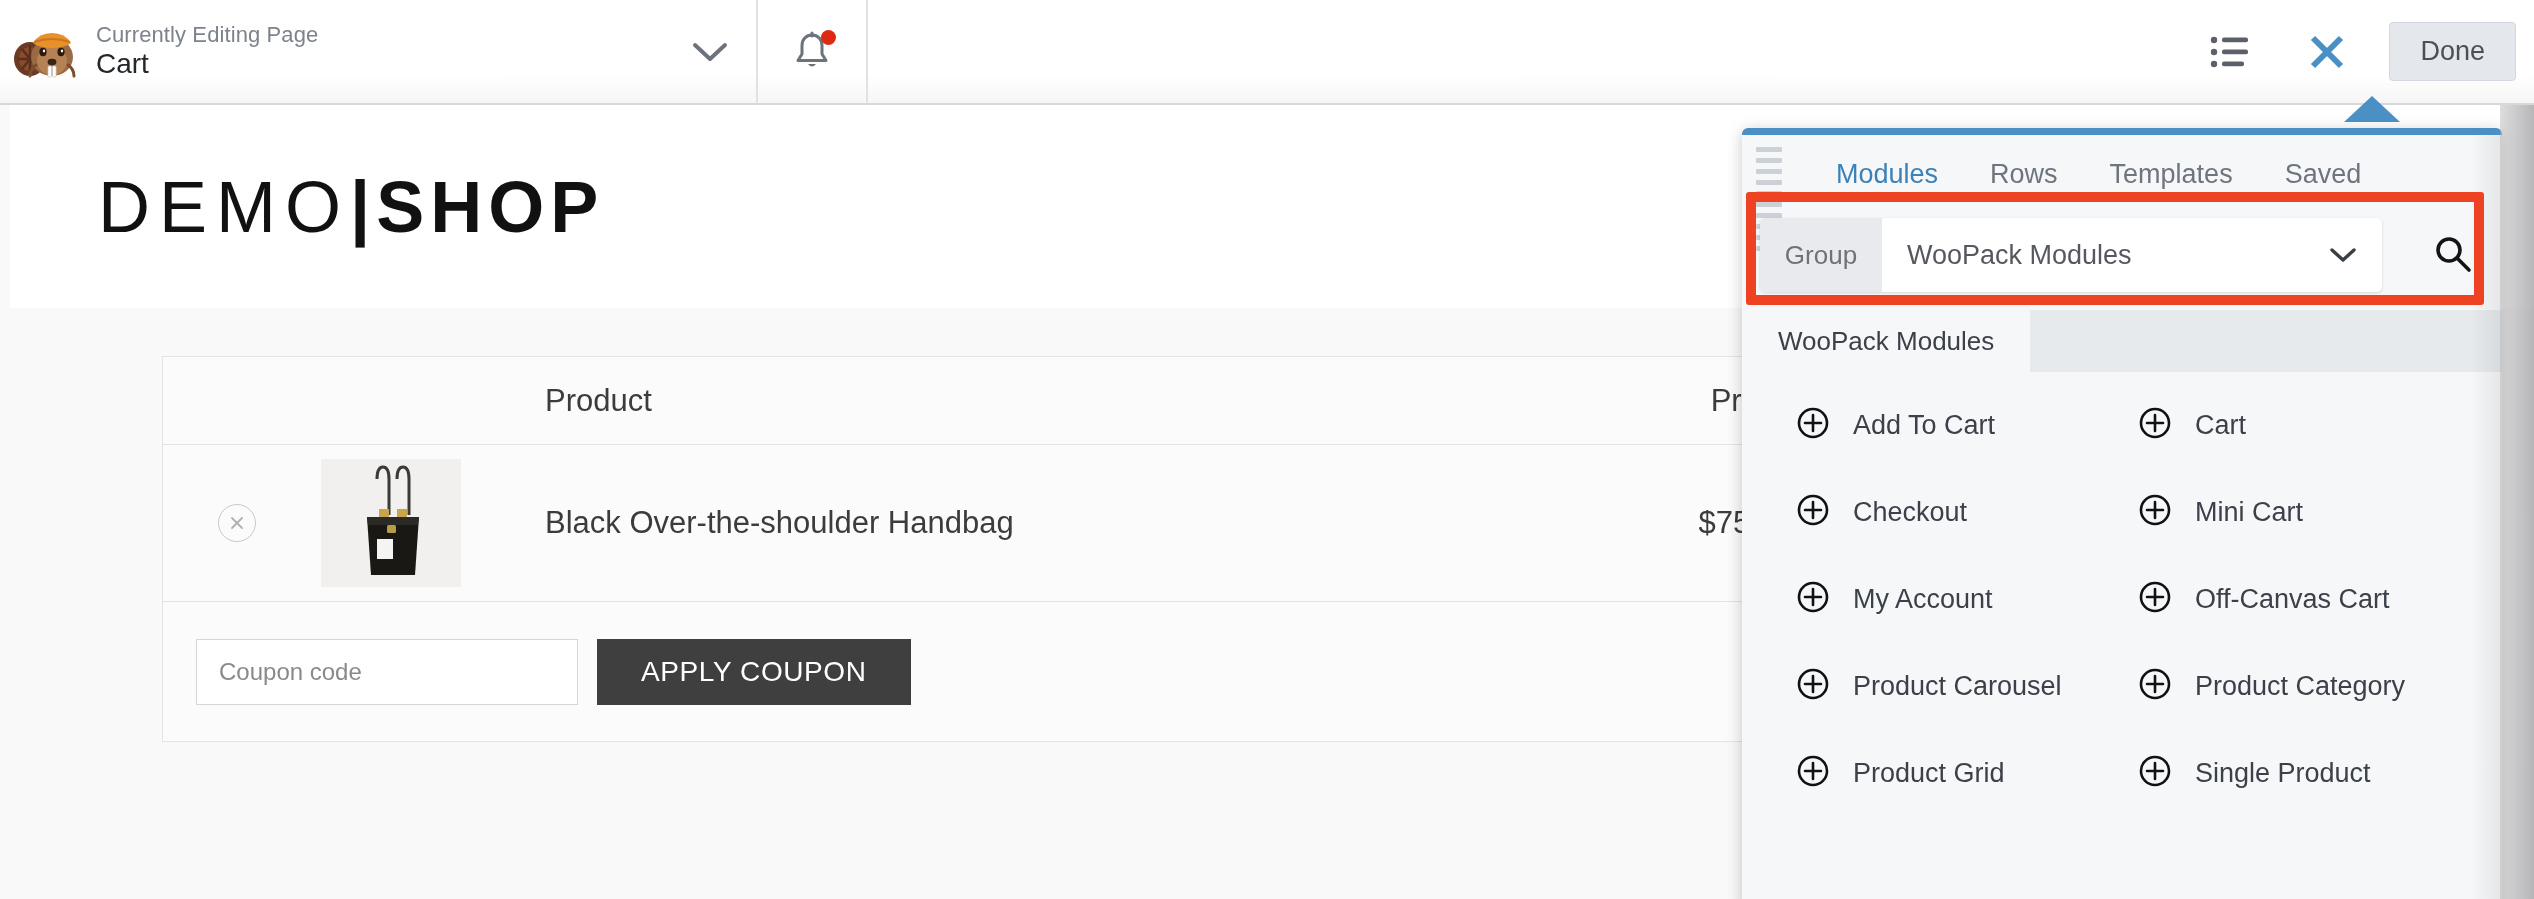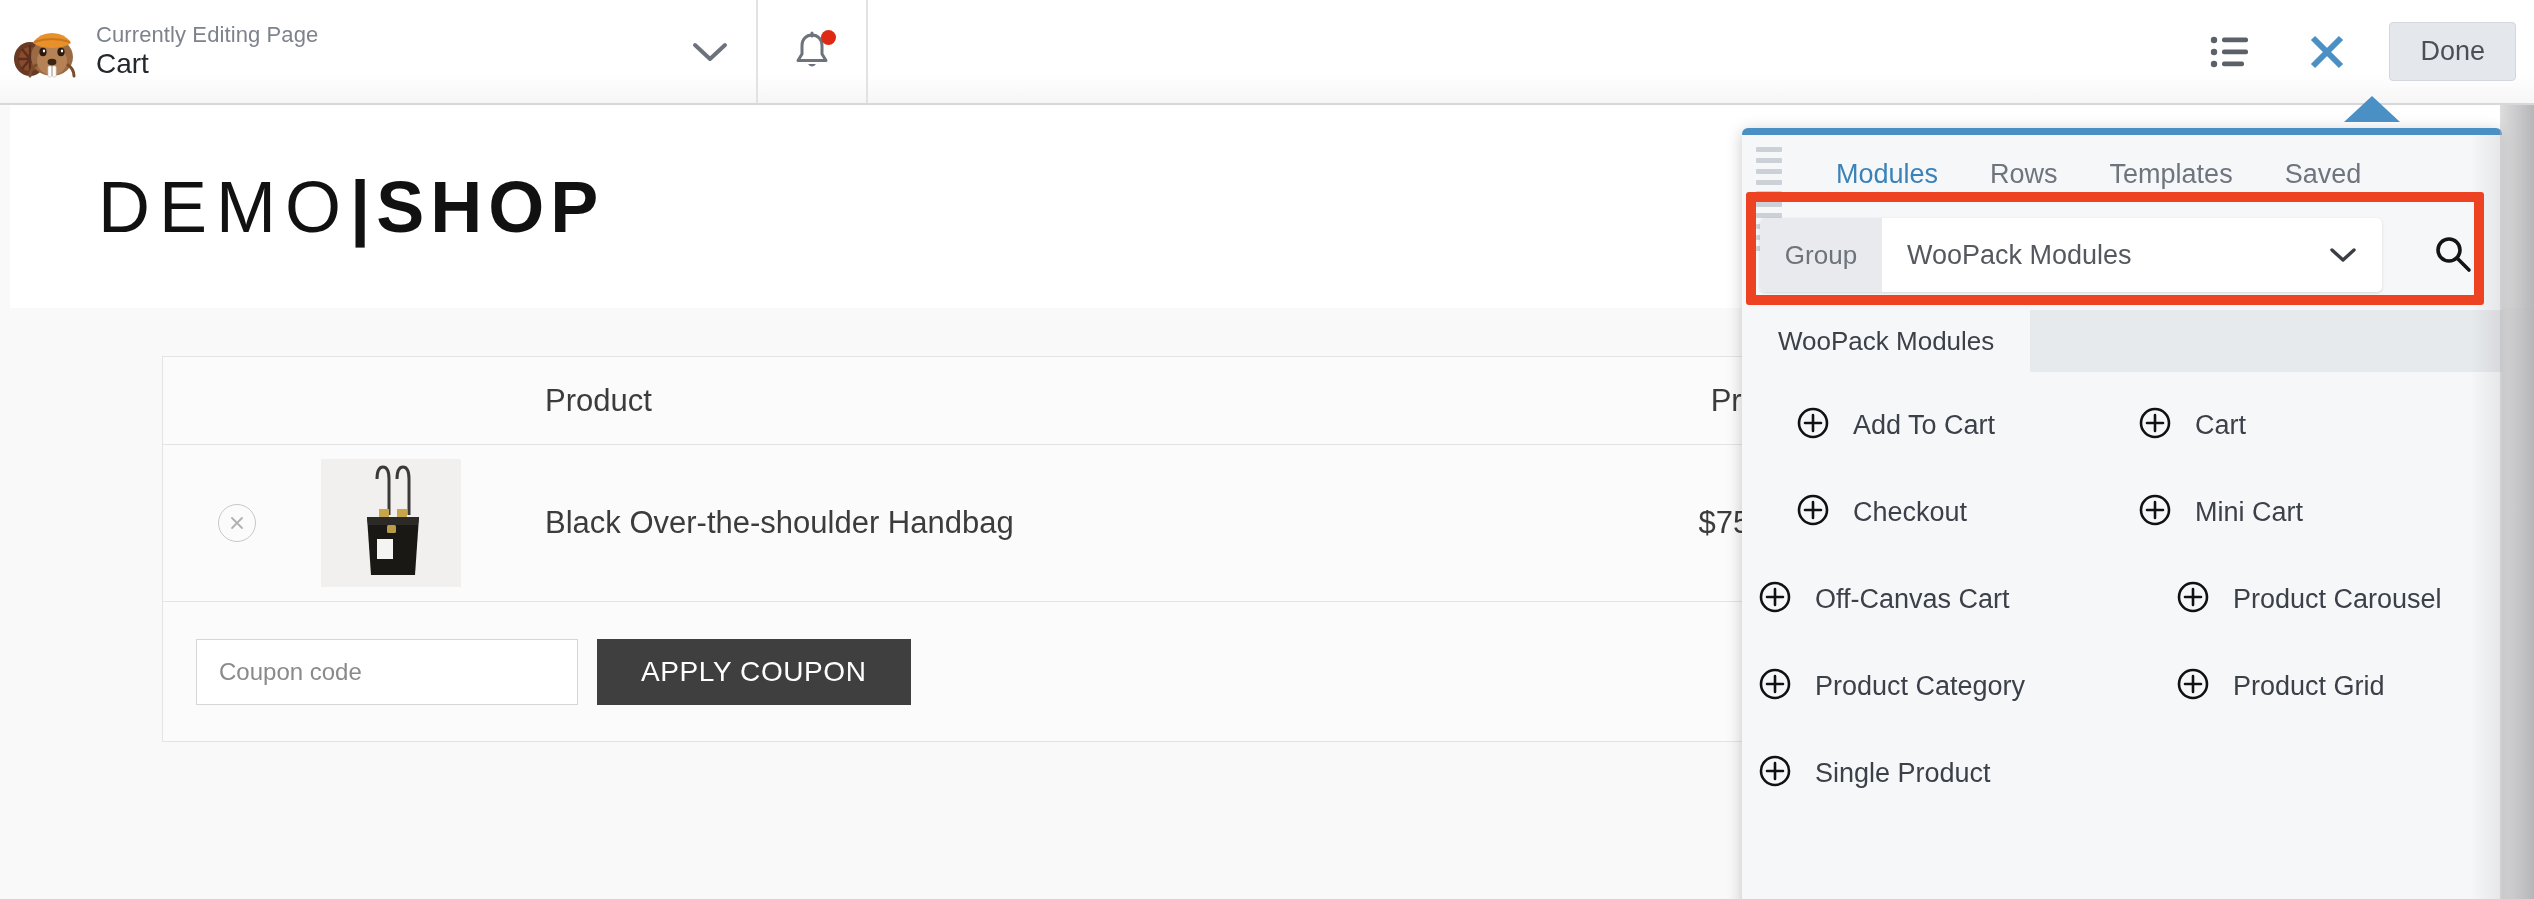--- a/index.html
+++ b/index.html
@@ -476,20 +476,29 @@
     <div class="module-item col2">
       <span>
         <svg width="34" height="34" viewBox="0 0 34 34" aria-hidden="true">
           <circle cx="17" cy="17" r="14" fill="none" stroke="#111" stroke-width="2.6"></circle>
           <path d="M17 9 V25 M9 17 H25" stroke="#111" stroke-width="2.6" stroke-linecap="round"></path>
         </svg>
       </span>
       <span class="module-label">Mini Cart</span>
     </div>
 
+    <div class="module-item">
+      <span>
+        <svg width="34" height="34" viewBox="0 0 34 34" aria-hidden="true">
+          <circle cx="17" cy="17" r="14" fill="none" stroke="#111" stroke-width="2.6"></circle>
+          <path d="M17 9 V25 M9 17 H25" stroke="#111" stroke-width="2.6" stroke-linecap="round"></path>
+        </svg>
+      </span>
+      <span class="module-label">My Account</span>
+    </div>
 
     <div class="module-item col2">
       <span>
         <svg width="34" height="34" viewBox="0 0 34 34" aria-hidden="true">
           <circle cx="17" cy="17" r="14" fill="none" stroke="#111" stroke-width="2.6"></circle>
           <path d="M17 9 V25 M9 17 H25" stroke="#111" stroke-width="2.6" stroke-linecap="round"></path>
         </svg>
       </span>
       <span class="module-label">Off-Canvas Cart</span>
     </div>

